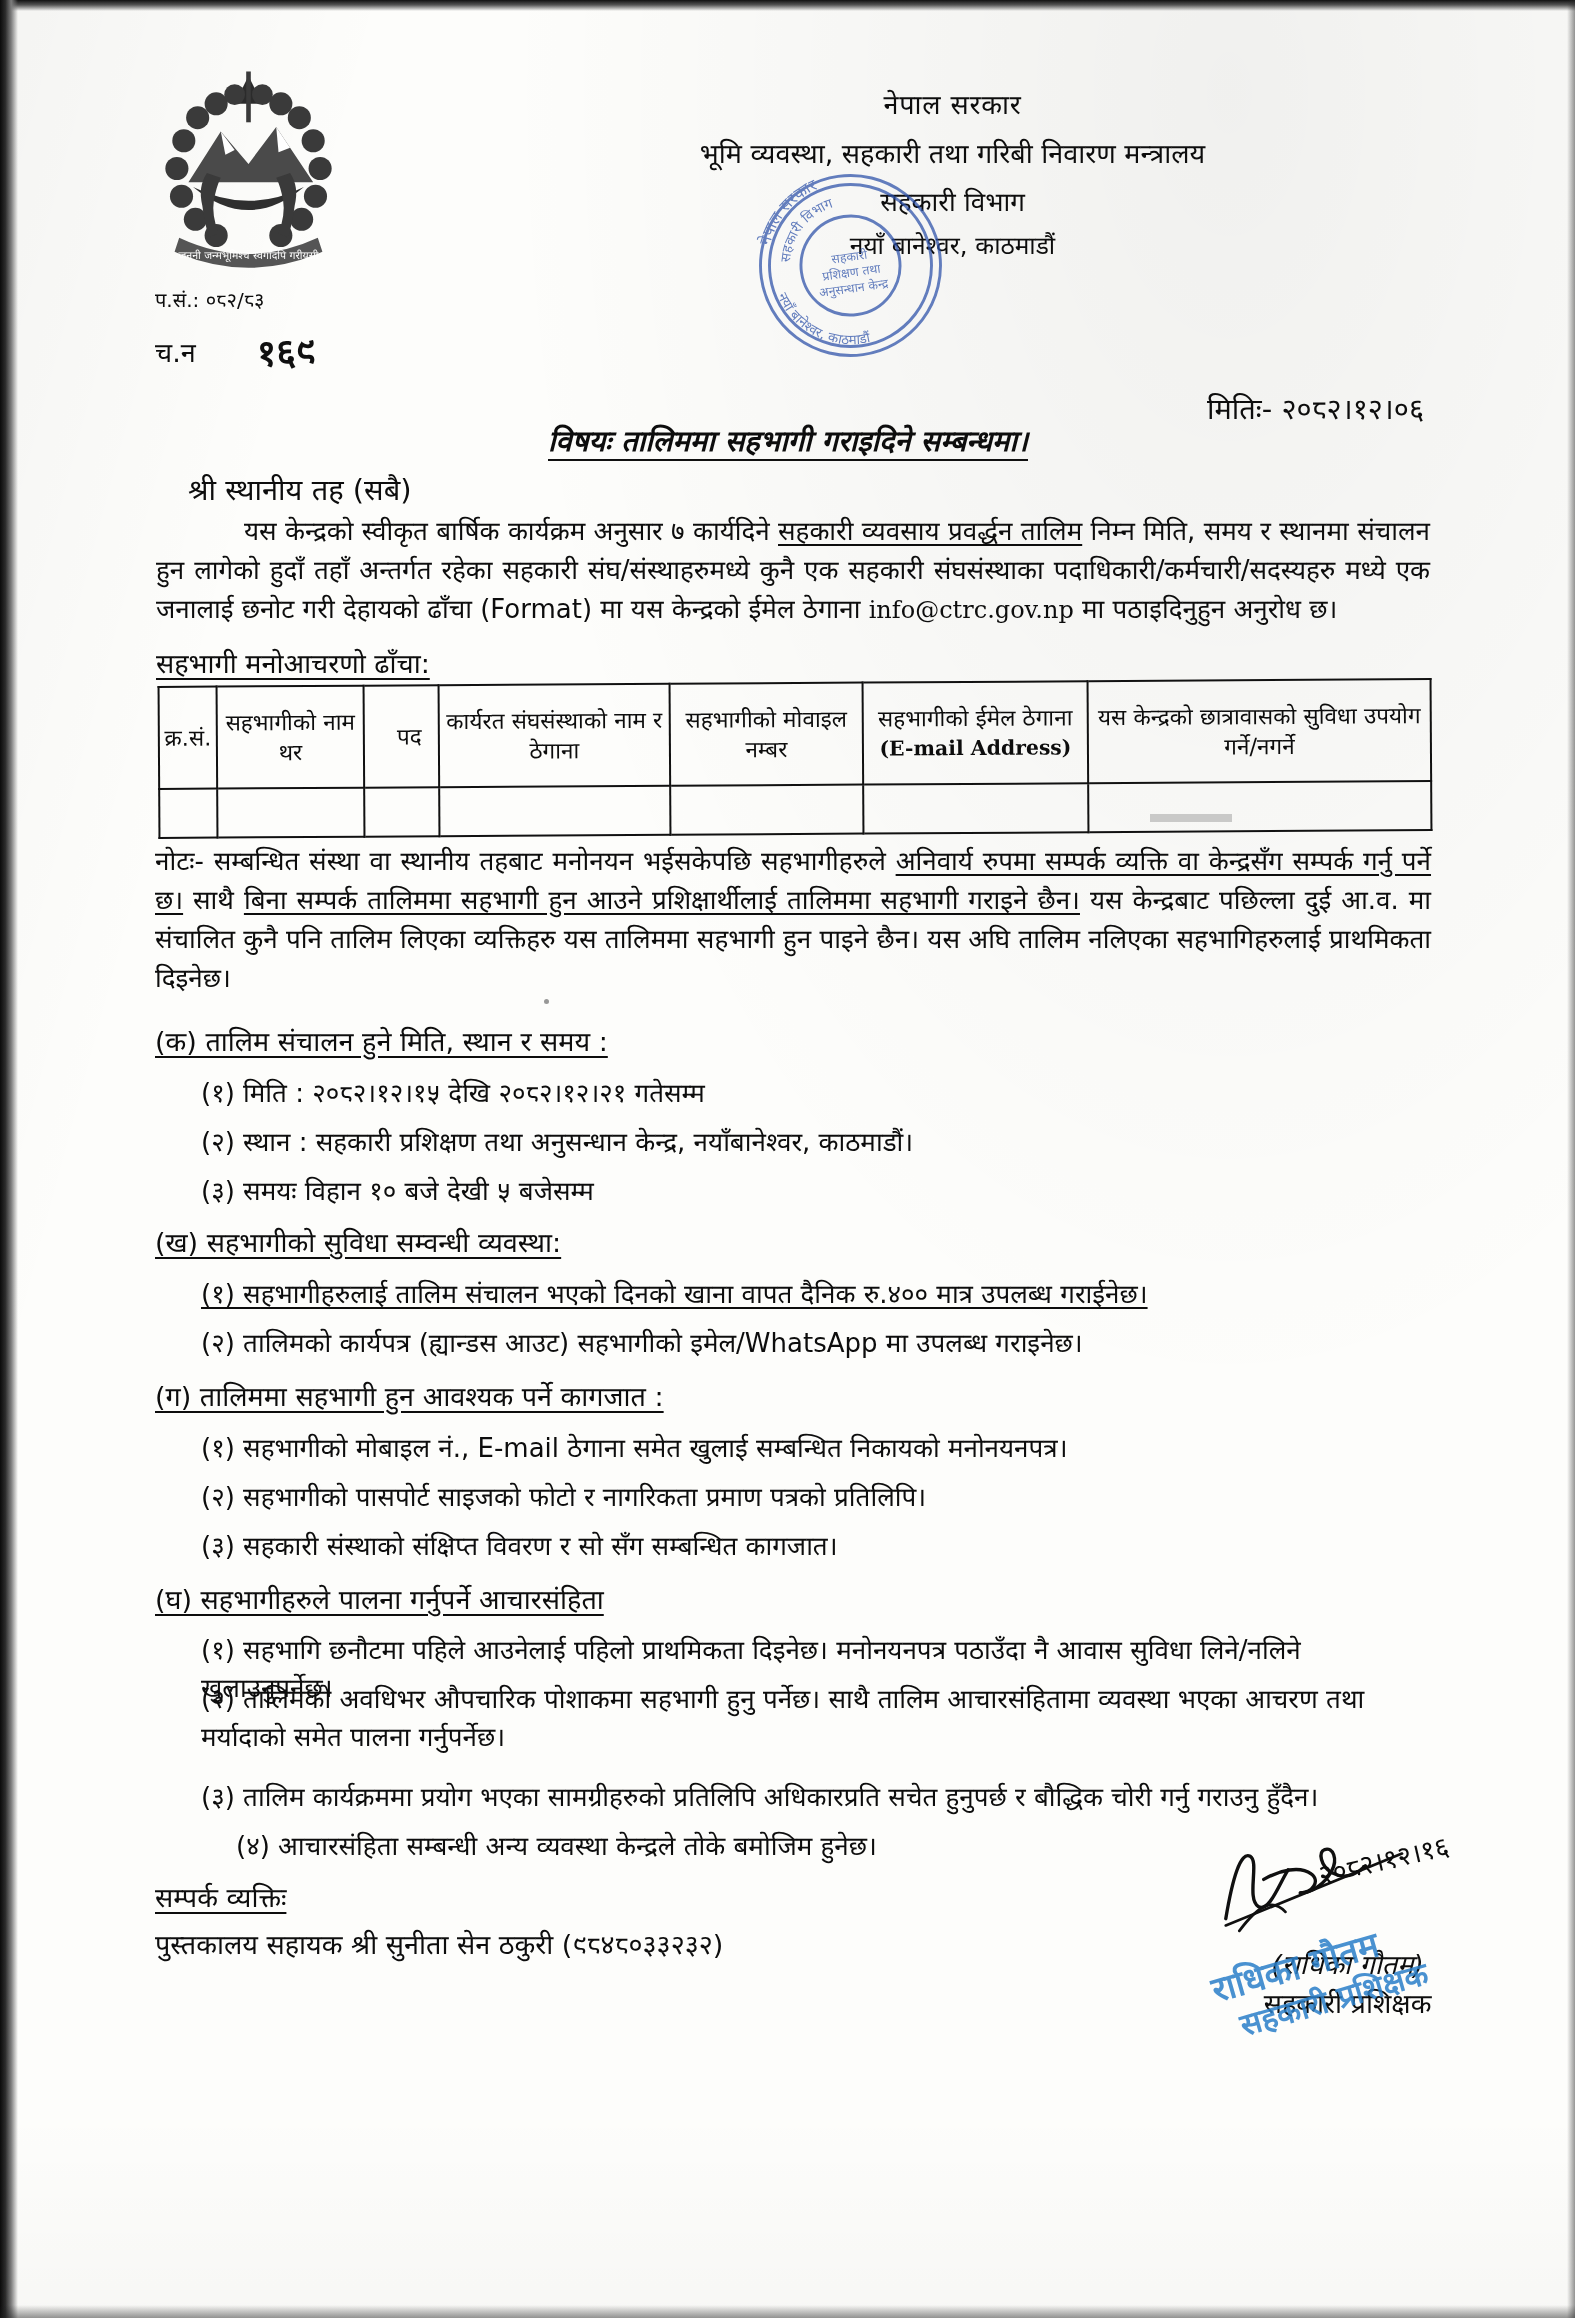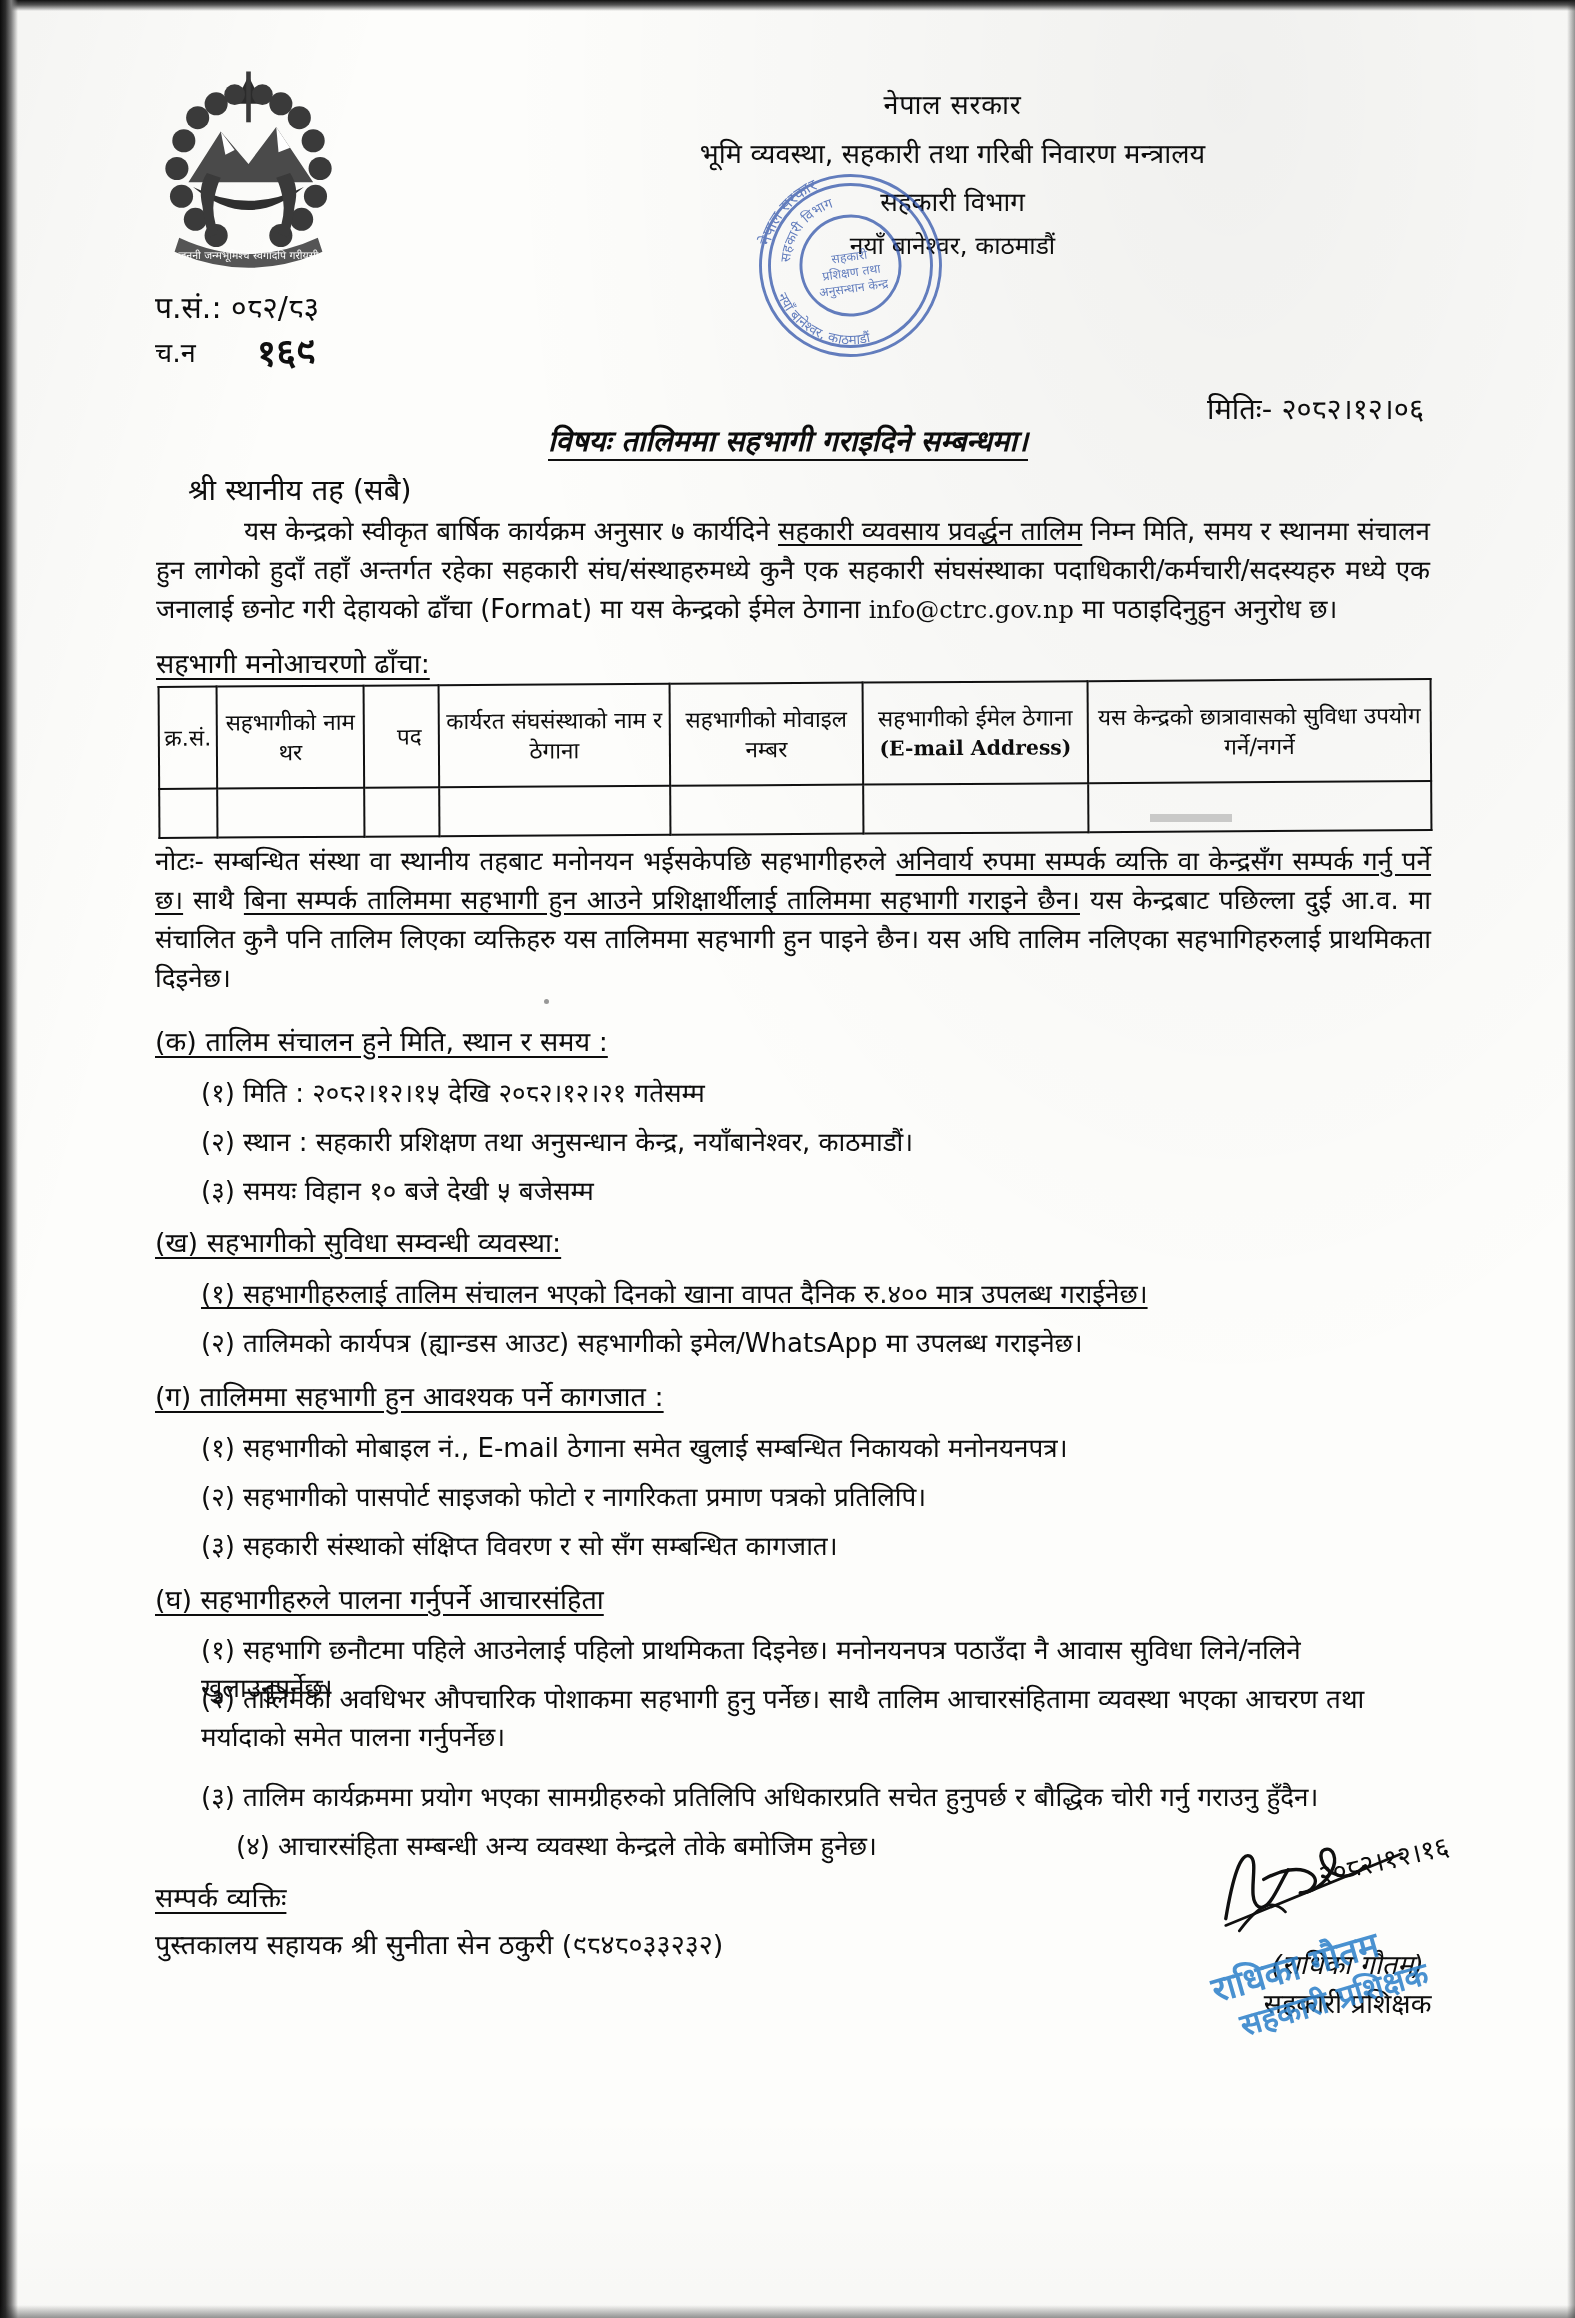--- a/index.html
+++ b/index.html
@@ -64,21 +64,21 @@
   .lh .l5 { font-size:24.5px; }
 
   
   .stamp {
     position:absolute; left:738px; top:153px; width:225px; height:225px;
     opacity:0.72; transform: rotate(-8deg); pointer-events:none;
   }
   .stamp svg { width:100%; height:100%; }
 
   
-  .ref-pa { position:absolute; left:155px; top:286px; font-size:30px;text-align:center; }
+  .ref-pa { position:absolute; left:155px; top:286px; font-size:20px;text-align:center; }
   .ref-cha { position:absolute; left:155px; top:333px; font-size:27px; }
   .ref-cha-num {
     position:absolute; left:257px; top:325px; font-size:37px;
     font-family:"DejaVu Sans","Liberation Sans",sans-serif;
     font-weight:700; transform: rotate(-3deg); color:#101010;
   }
   .date-line { position:absolute; right:152px; top:388px; font-size:29px; }
 
   
   .subject {

